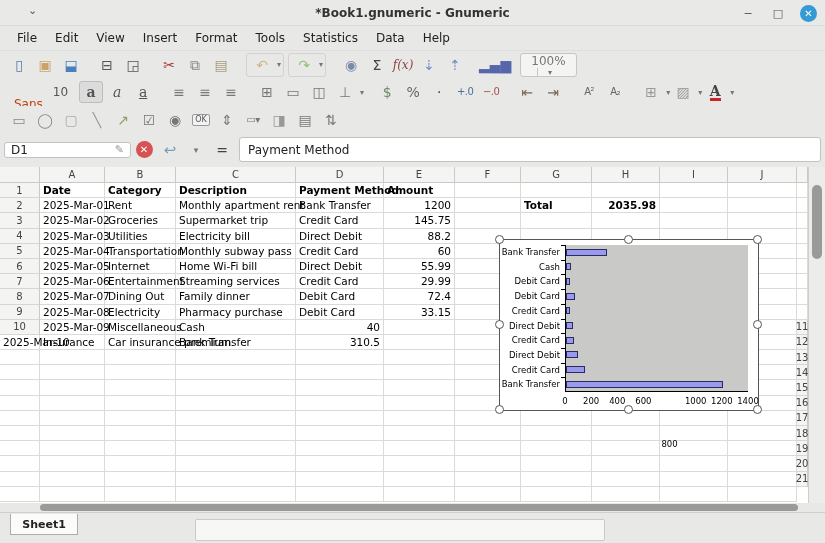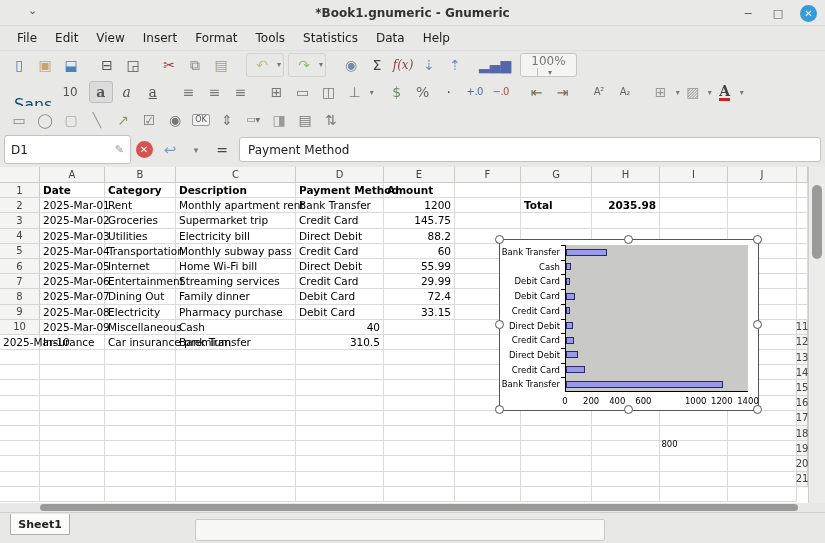--- a/index.html
+++ b/index.html
@@ -38,34 +38,34 @@
   .caret { font-size:8px; color:#777; margin-left:2px; }
   .tgroup { display:flex; align-items:center; border:1px solid #d2d2d1; border-radius:3px;
             margin:0 2px; height:24px; padding:0 2px; }
   .tsep { width:10px; height:22px; }
   .g-bold { font-weight:bold; font-family:"DejaVu Serif", serif; }
   .g-italic { font-style:italic; font-family:"DejaVu Serif", serif; }
   .g-underline { text-decoration:underline; font-family:"DejaVu Serif", serif; }
   .g-small { font-size:10px !important; letter-spacing:-0.5px; }
   .g-fx { font-style:italic; font-family:"DejaVu Serif", serif; font-size:12px !important; }
   .g-colorbar { border-bottom:3px solid #cc2222; padding-bottom:0px; font-family:"DejaVu Serif", serif; font-weight:bold; }
-  .fontname { font-size:16px; color:#0c4a6e; padding:0 8px;margin-top:24px; }
+  .fontname { font-size:12px; color:#c2410c; padding:0 8px;margin-top:24px; }
   .fontsize { font-size:12px; color:#555; padding:0 10px 0 2px; }
   .zoombox { display:flex; align-items:center; border:1px solid #c6c6c5; border-radius:3px;
              background:#f4f4f3; height:24px; margin-left:8px;flex-direction:column; }
   .zoomval { padding:0 10px; font-size:12px; color:#777; }
   .zoomcaret { border-left:1px solid #c6c6c5; padding:0 8px; height:100%;
                display:flex; align-items:center; }
   .okglyph { font-size:8px !important; border:1px solid #999; padding:1px 2px; border-radius:2px;
              color:#555; background:#f2f2f2; }
 
   
   .formulabar { position:absolute; top:133px; left:0; width:825px; height:33px;
                 background:#e8e8e7; display:flex; align-items:center; padding:0 4px; }
-  .namebox { width:127px; height:29px; background:#fff; border:1px solid #c2c2c1;
+  .namebox { width:127px; height:16px; background:#fff; border:1px solid #c2c2c1;
              border-radius:3px; display:flex; align-items:center; padding:0 6px;
              font-size:12px; color:#222; }
   .namebox .nb-icon { margin-left:auto; color:#999; font-size:11px; }
   .fb-btn { width:26px; height:25px; display:flex; align-items:center; justify-content:center; }
   .fb-cancel { width:17px; height:17px; border-radius:50%; background:#d65353; color:#fff;
                display:flex; align-items:center; justify-content:center; font-size:10px; }
   .fb-enter { color:#7d9bbd; font-size:15px; }
   .fb-caret { color:#777; font-size:9px; }
   .fb-eq { color:#444; font-size:14px; }
   .fb-input { flex:1; height:25px; background:#fff; border:1px solid #c2c2c1;
@@ -90,21 +90,21 @@
              background:#ececeb; border-left:1px solid #cfcfce; }
   .vthumb { position:absolute; top:18px; left:3px; width:10px; height:74px;
             background:#9a9a99; border-radius:5px; }
   .hscroll { position:absolute; top:503px; left:0; width:825px; height:9px; background:#e8e8e7; }
   .hthumb { position:absolute; top:1px; left:40px; width:758px; height:7px;
             background:#9a9a99; border-radius:4px; }
 
   
   .bottombar { position:absolute; top:512px; left:0; width:825px; height:31px;
                background:#e8e8e7; border-top:1px solid #cfcfce; }
-  .sheettab { position:absolute; left:10px; top:1px; width:60px; height:21px;
+  .sheettab { position:absolute; left:10px; top:1px; width:68px; height:21px;
               background:#fbfbfa; border:1px solid #adadac; border-top:none;
               display:flex; align-items:center; justify-content:center;
               font-weight:bold; font-size:11px; color:#222; }
   .tabstrip { position:absolute; left:195px; top:6px; width:410px; height:22px;
               background:#f7f7f6; border:1px solid #c9c9c8; border-radius:2px; }
   .sumbox { position:absolute; left:609px; top:2px; width:152px; height:25px;
             background:#f0f0ef; border:1px solid #bfbfbe; display:flex;
             align-items:center; justify-content:center; font-size:11px; color:#222; }
 
   

